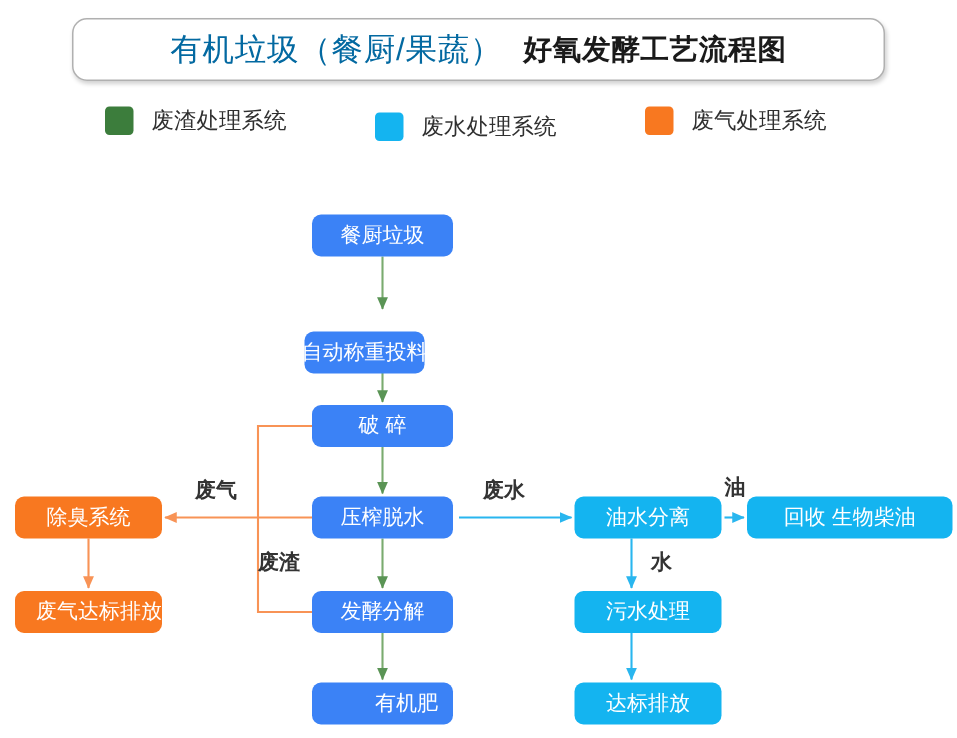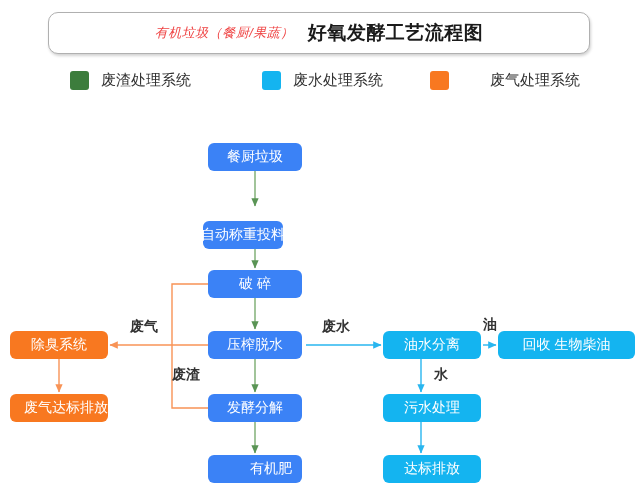--- a/index.html
+++ b/index.html
@@ -28,24 +28,23 @@
     border: 1.5px solid #b0b0b0;
     border-radius: 10px;
     box-shadow: 1px 2px 3px rgba(0,0,0,0.18);
     background: #ffffff;
     display: flex;
     align-items: center;
     justify-content: center;
     box-sizing: border-box;
   }
   #title-box .t-normal {
-    font-size: 13px;
-    color: #ef4444;
+    font-size: 21px;
+    color: #0369a1;
     letter-spacing: 0.5px;
-    font-style: italic;
   }
   #title-box .t-bold {
     font-size: 19px;
     color: #1a1a1a;
     font-weight: bold;
     margin-left: 14px;
     letter-spacing: 0.5px;
   }
 
   
@@ -117,25 +116,25 @@
   <div id="title-box">
     <span class="t-normal">有机垃圾（餐厨/果蔬）</span>
     <span class="t-bold">好氧发酵工艺流程图</span>
   </div>
 
   <div id="legend">
     <div class="legend-item" style="left:0px;">
       <span class="legend-swatch" style="background:#3c7d3c;"></span>
       <span class="legend-label">废渣处理系统</span>
     </div>
-    <div class="legend-item" style="left:192px;">
+    <div class="legend-item" style="left:180px;align-items:flex-end;">
       <span class="legend-swatch" style="background:#14b4f0;"></span>
       <span class="legend-label">废水处理系统</span>
     </div>
-    <div class="legend-item" style="left:360px;gap:29px;">
+    <div class="legend-item" style="left:360px;">
       <span class="legend-swatch" style="background:#f87820;"></span>
       <span class="legend-label">废气处理系统</span>
     </div>
   </div>
 
   <svg id="wires" viewBox="0 0 638 492" xmlns="http://www.w3.org/2000/svg">
     <defs>
       <marker id="ah-green" markerWidth="7" markerHeight="7" refX="5.6" refY="3" orient="auto">
         <path d="M0,0.4 L6,3 L0,5.6 z" fill="#5a9455"></path>
       </marker>

